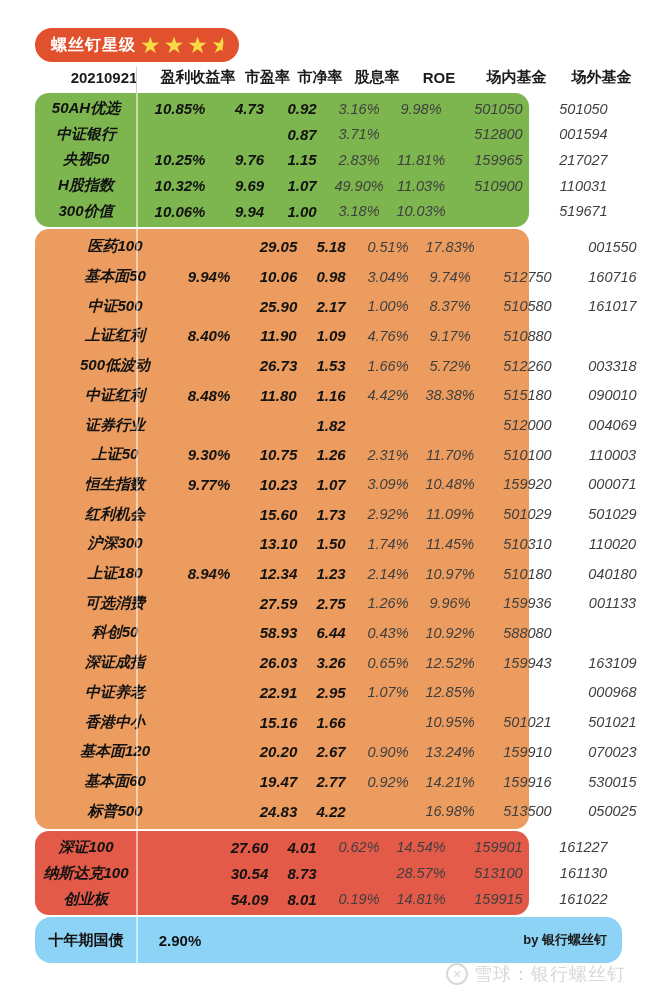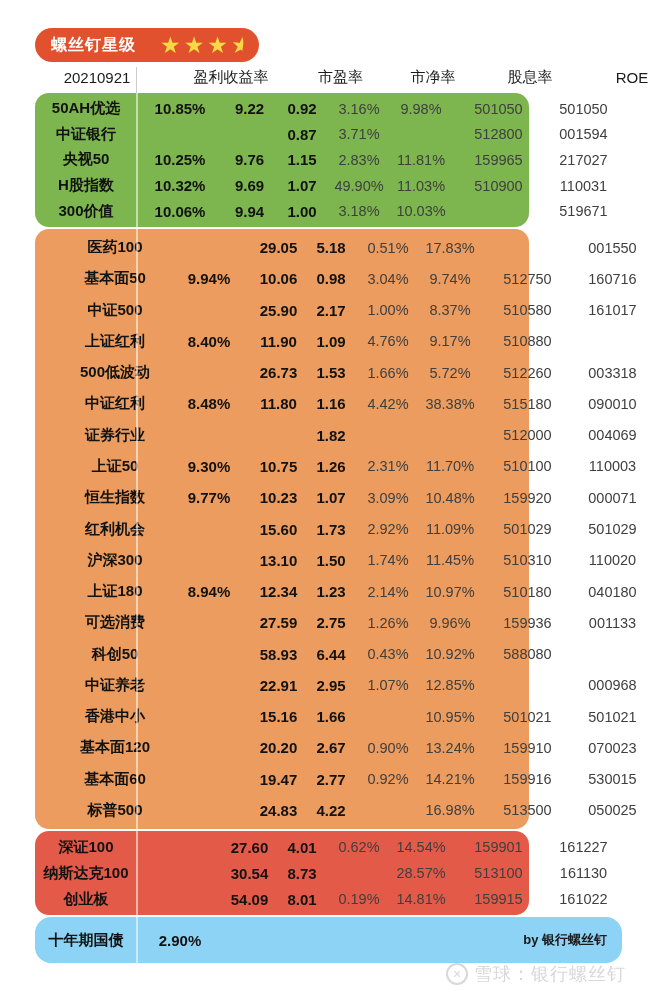--- a/index.html
+++ b/index.html
@@ -1,33 +1,33 @@
 <!DOCTYPE html>
 <html><head>
 <meta charset="utf-8">
 <style>
   html,body{margin:0;padding:0;background:#fff;}
   .page{position:relative;width:648px;height:998px;background:#ffffff;overflow:hidden;
         font-family:"Liberation Sans","DejaVu Sans",sans-serif;}
   
   .badge{position:absolute;left:35px;top:28px;height:34px;border-radius:17px;
-         display:flex;align-items:center;padding:0 16px;gap:24px;background:#e2512d;}
+         display:flex;align-items:center;padding:0 16px;gap:4px;background:#e2512d;}
   .badge-label{color:#ffffff;font-weight:bold;font-size:16px;letter-spacing:1px;}
   .stars{display:flex;align-items:center;gap:3px;font-size:23px;line-height:1;}
   .star{display:inline-block;}
   .star-half{display:inline-block;width:12px;overflow:hidden;white-space:nowrap;transform:rotate(8deg);}
   .star-half>span{display:inline-block;}
   
   .grid8{display:grid;grid-template-columns:102px 86px 53px 52px 62px 62px 93px 77px;align-items:center;}
-  .header-row{position:absolute;left:46px;top:62px;width:587px;height:31px;
-              font-weight:normal;font-size:15px;color:#1b1b1b;text-align:center;gap:40px;}
+  .header-row{position:absolute;left:53px;top:62px;width:587px;height:31px;
+              font-weight:bold;font-size:15px;color:#1b1b1b;text-align:center;}
   .header-divider{position:absolute;left:136px;top:67px;width:1px;height:26px;background:#cccccc;}
   
   .section{position:absolute;left:35px;width:494px;border-radius:14px;
-           display:flex;flex-direction:column;padding:3px 0;box-sizing:border-box;}
+           display:flex;flex-direction:column;padding:3px 0;box-sizing:border-box;font-style:italic;}
   .section::after,.bond::after{content:"";position:absolute;left:101px;top:0;bottom:0;width:2px;
            background:rgba(255,255,255,.55);}
   #section-green{top:93px;height:134px;}
   #section-orange{top:229px;height:600px;padding-left:29px;}
   #section-red{top:831px;height:84px;}
   .row{flex:1 1 0;text-align:center;}
   .cell{overflow:hidden;white-space:nowrap;}
   .cell.b{font-weight:bold;font-size:15px;color:#121212;}
   .cell.g{font-weight:400;font-size:14.5px;color:#3f3f3f;}
   
@@ -65,21 +65,21 @@
     <span>ROE</span>
     <span>场内基金</span>
     <span>场外基金</span>
   </div>
   <div class="header-divider"></div>
 
   <div class="section" id="section-green" style="background: rgb(125, 181, 78);">
     <div class="row grid8">
       <span class="cell b">50AH优选</span>
       <span class="cell b">10.85%</span>
-      <span class="cell b">9.22</span>
+      <span class="cell b">4.73</span>
       <span class="cell b">0.92</span>
       <span class="cell g">3.16%</span>
       <span class="cell g">9.98%</span>
       <span class="cell g">501050</span>
       <span class="cell g">501050</span>
     </div>
 
     <div class="row grid8">
       <span class="cell b">中证银行</span>
       <span class="cell b"></span>
@@ -272,20 +272,30 @@
       <span class="cell b">科创50</span>
       <span class="cell b"></span>
       <span class="cell b">58.93</span>
       <span class="cell b">6.44</span>
       <span class="cell g">0.43%</span>
       <span class="cell g">10.92%</span>
       <span class="cell g">588080</span>
       <span class="cell g"></span>
     </div>
 
+    <div class="row grid8">
+      <span class="cell b">深证成指</span>
+      <span class="cell b"></span>
+      <span class="cell b">26.03</span>
+      <span class="cell b">3.26</span>
+      <span class="cell g">0.65%</span>
+      <span class="cell g">12.52%</span>
+      <span class="cell g">159943</span>
+      <span class="cell g">163109</span>
+    </div>
 
 
     <div class="row grid8">
       <span class="cell b">中证养老</span>
       <span class="cell b"></span>
       <span class="cell b">22.91</span>
       <span class="cell b">2.95</span>
       <span class="cell g">1.07%</span>
       <span class="cell g">12.85%</span>
       <span class="cell g"></span>

